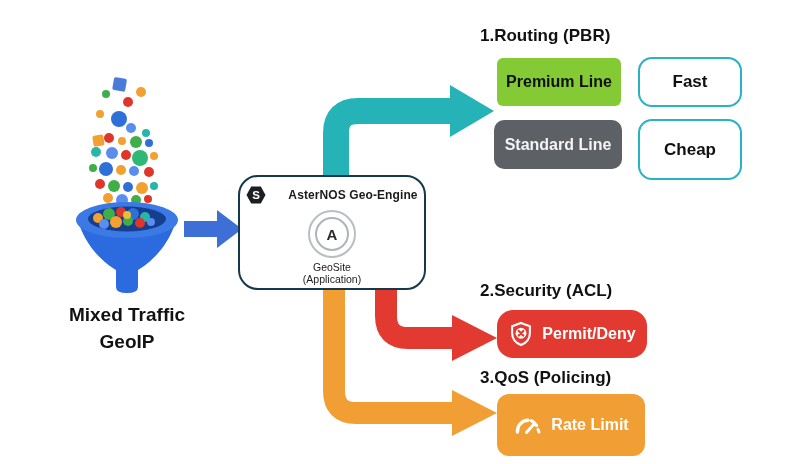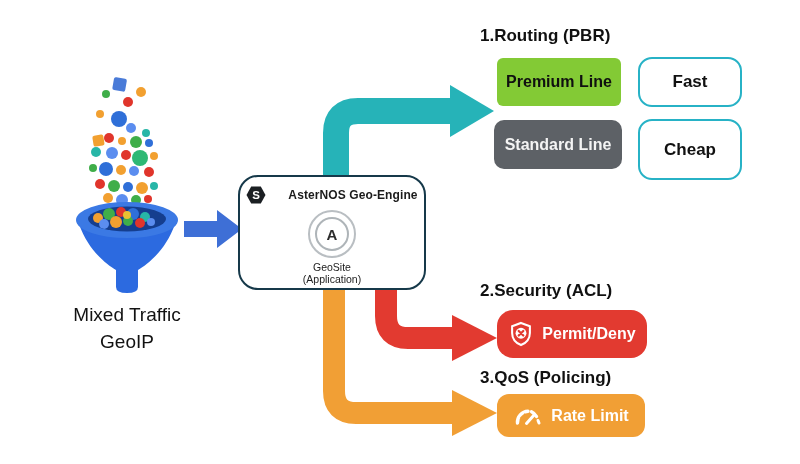--- a/index.html
+++ b/index.html
@@ -5,21 +5,21 @@
   html,body{margin:0;padding:0;background:#ffffff;}
   #canvas{
     position:relative;width:800px;height:464px;background:#ffffff;overflow:hidden;
     font-family:"Liberation Sans","DejaVu Sans",sans-serif;color:#141414;
   }
   #art{position:absolute;left:0;top:0;z-index:1;}
 
   
   .input-label{
     position:absolute;left:38px;top:301px;width:178px;z-index:2;
-    text-align:center;font-size:19px;font-weight:normal;line-height:27px;color:#121212;
+    text-align:center;font-size:19px;font-weight:bold;line-height:27px;color:#121212;
   }
 
   
   .engine{
     position:absolute;left:238px;top:175px;width:188px;height:115px;z-index:2;
     background:#ffffff;border:2.5px solid #16394a;border-radius:20px;box-sizing:border-box;
   }
   .engine-head{display:flex;align-items:center;justify-content:center;gap:6px;margin-top:8px;}
   .engine-title{font-size:12px;font-weight:bold;color:#1b1b1b;letter-spacing:.1px;margin-left:16px;}
   .modules{display:flex;justify-content:center;gap:12px;margin-top:5px;}
@@ -39,21 +39,21 @@
   #qos-heading{left:480px;top:368px;}
 
   
   .pill{position:absolute;z-index:2;display:flex;align-items:center;justify-content:center;
     font-weight:bold;font-size:16px;box-sizing:border-box;}
   #premium-box{left:497px;top:58px;width:124px;height:48px;background:#83ca35;color:#101010;border-radius:6px;}
   #standard-box{left:494px;top:120px;width:128px;height:49px;background:#5d6166;color:#f4f4f4;border-radius:10px;}
   #fast-box{left:638px;top:57px;width:104px;height:50px;background:#ffffff;border:2.5px solid #27b2c6;border-radius:14px;color:#111;font-size:17px;}
   #cheap-box{left:638px;top:119px;width:104px;height:61px;background:#ffffff;border:2.5px solid #27b2c6;border-radius:14px;color:#111;font-size:17px;}
   #permit-box{left:497px;top:310px;width:150px;height:48px;background:#e23a30;color:#ffffff;border-radius:16px;gap:8px;}
-  #rate-box{left:497px;top:394px;width:148px;height:43px;background:#f19f35;color:#ffffff;border-radius:12px;gap:8px;}
+  #rate-box{left:497px;top:394px;width:148px;height:62px;background:#f19f35;color:#ffffff;border-radius:12px;gap:8px;}
 </style>
 </head>
 <body>
 
 <div id="canvas">
 
   <svg id="art" width="800" height="464" viewBox="0 0 800 464" aria-hidden="true">
     <defs>
       <clipPath id="mouthClip">
           <ellipse cx="127" cy="219" rx="39" ry="12.5"></ellipse>

